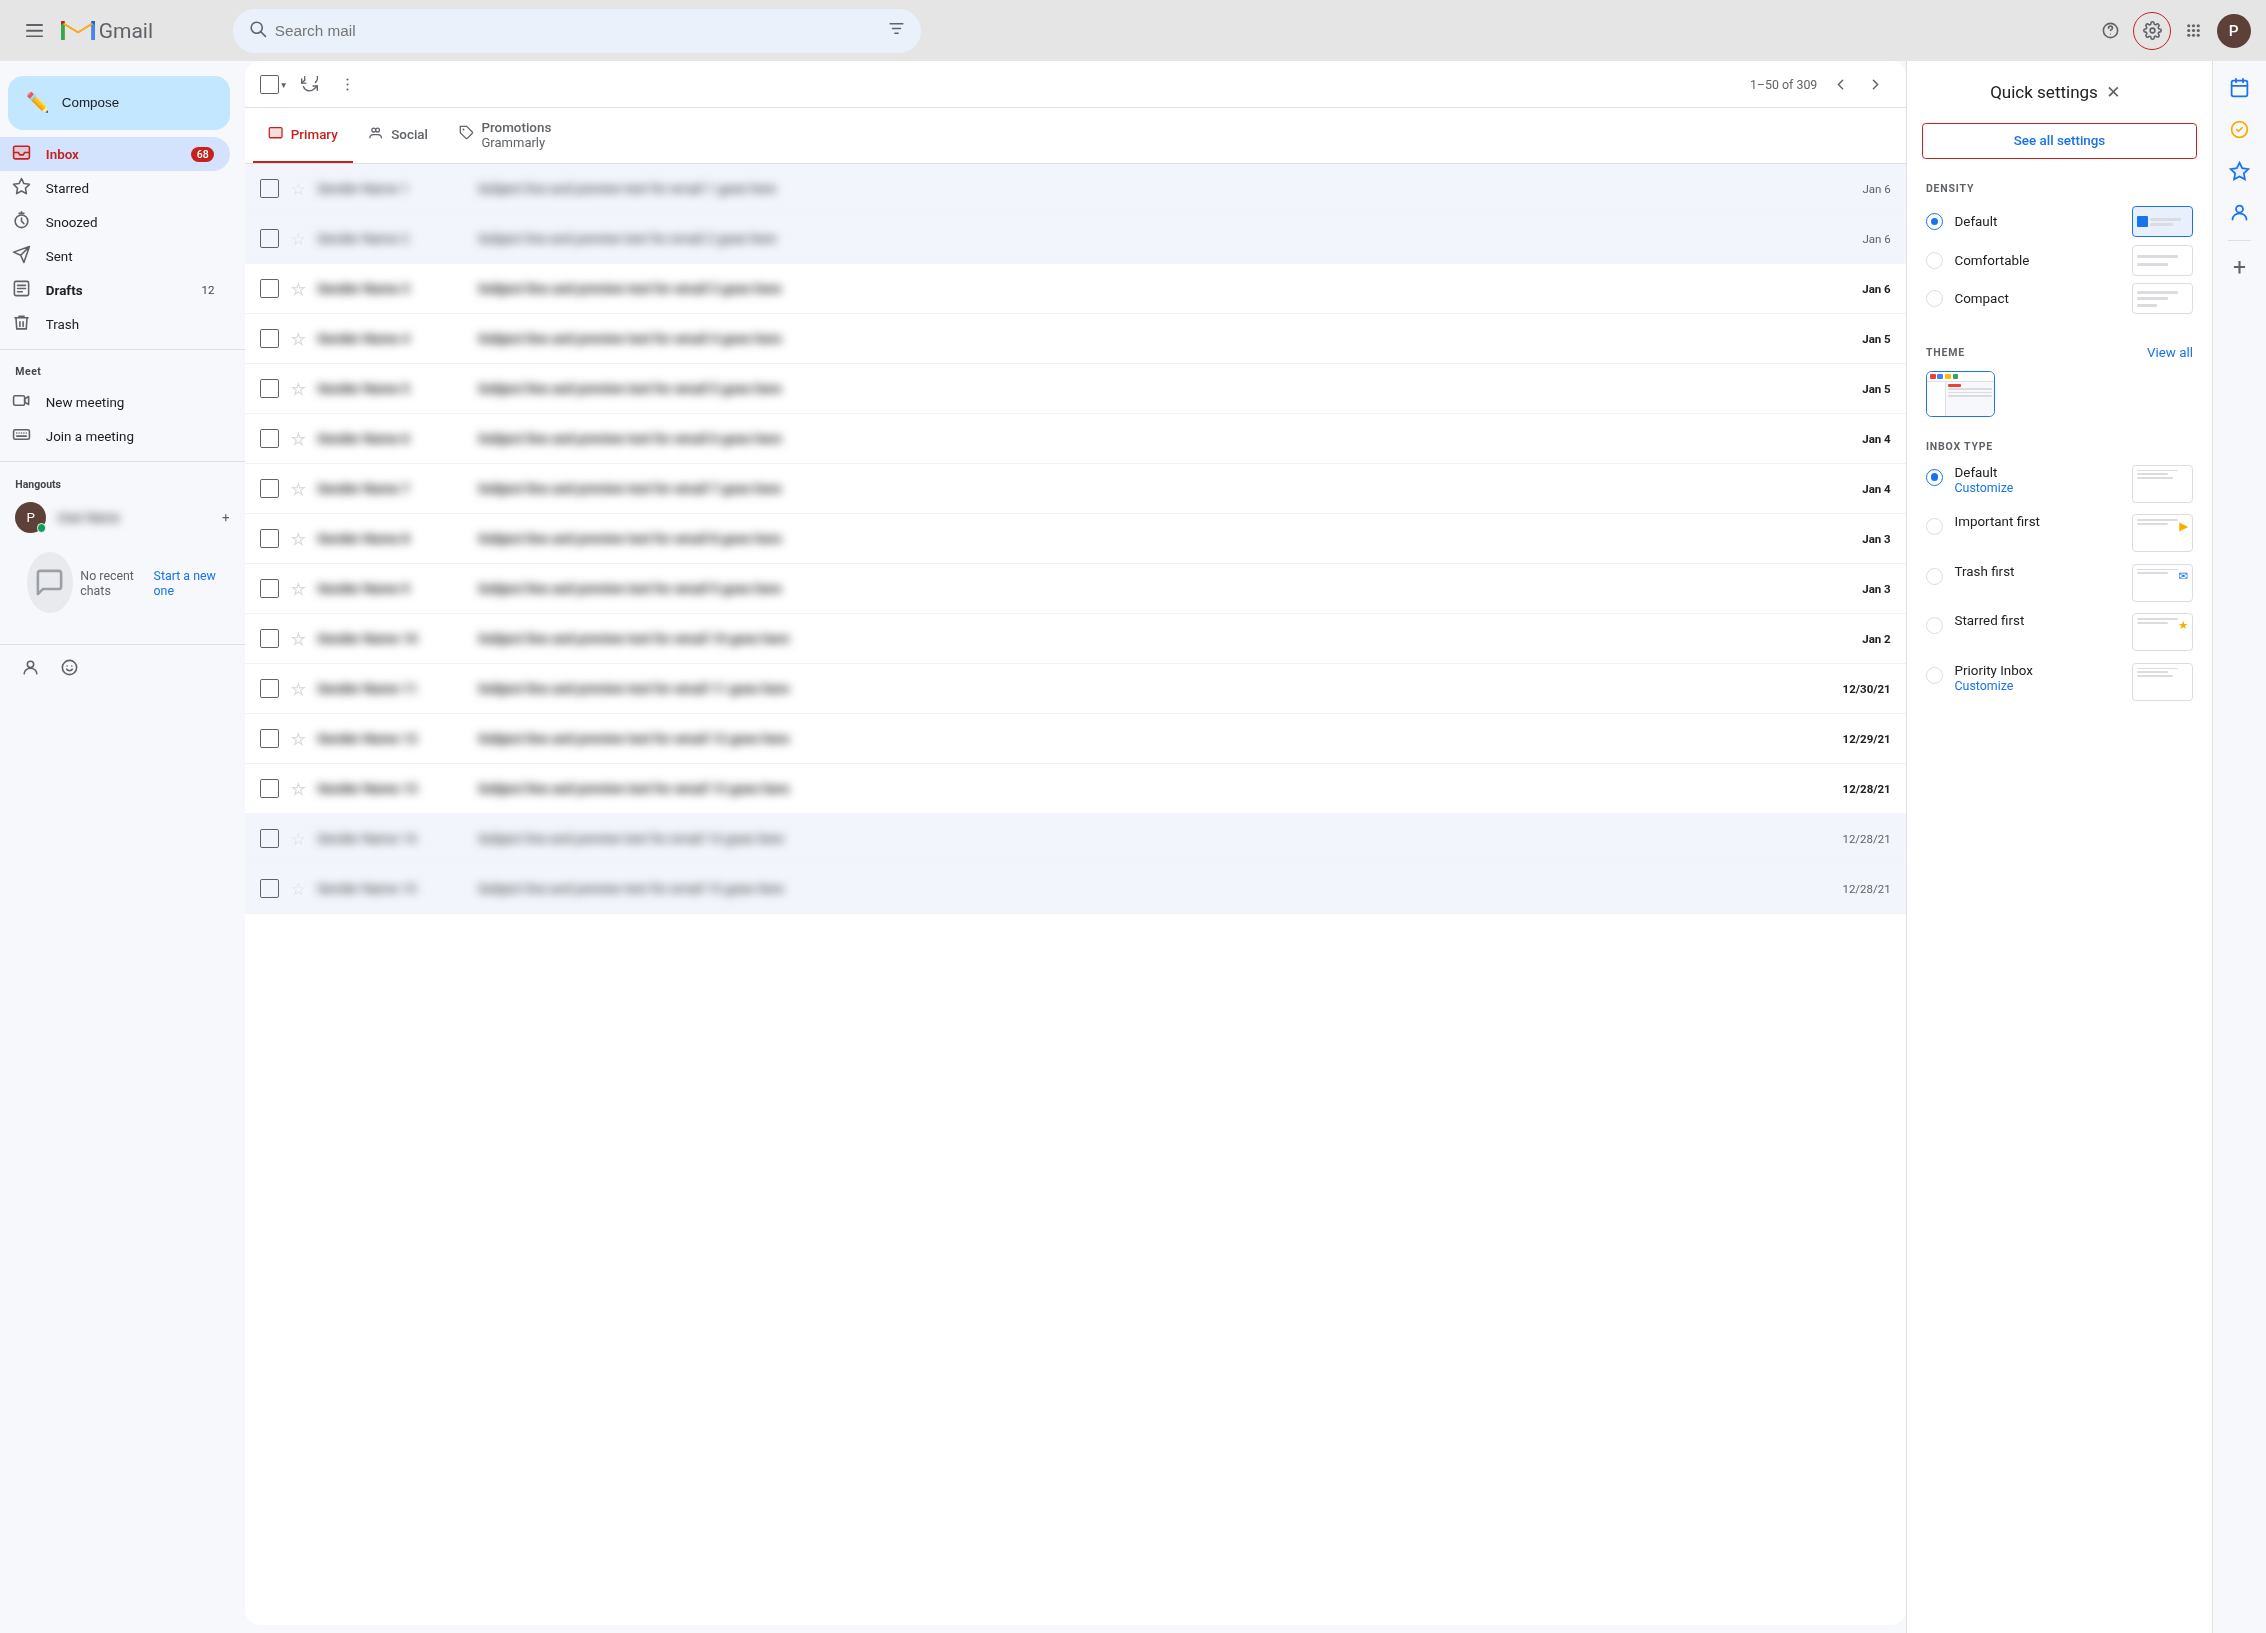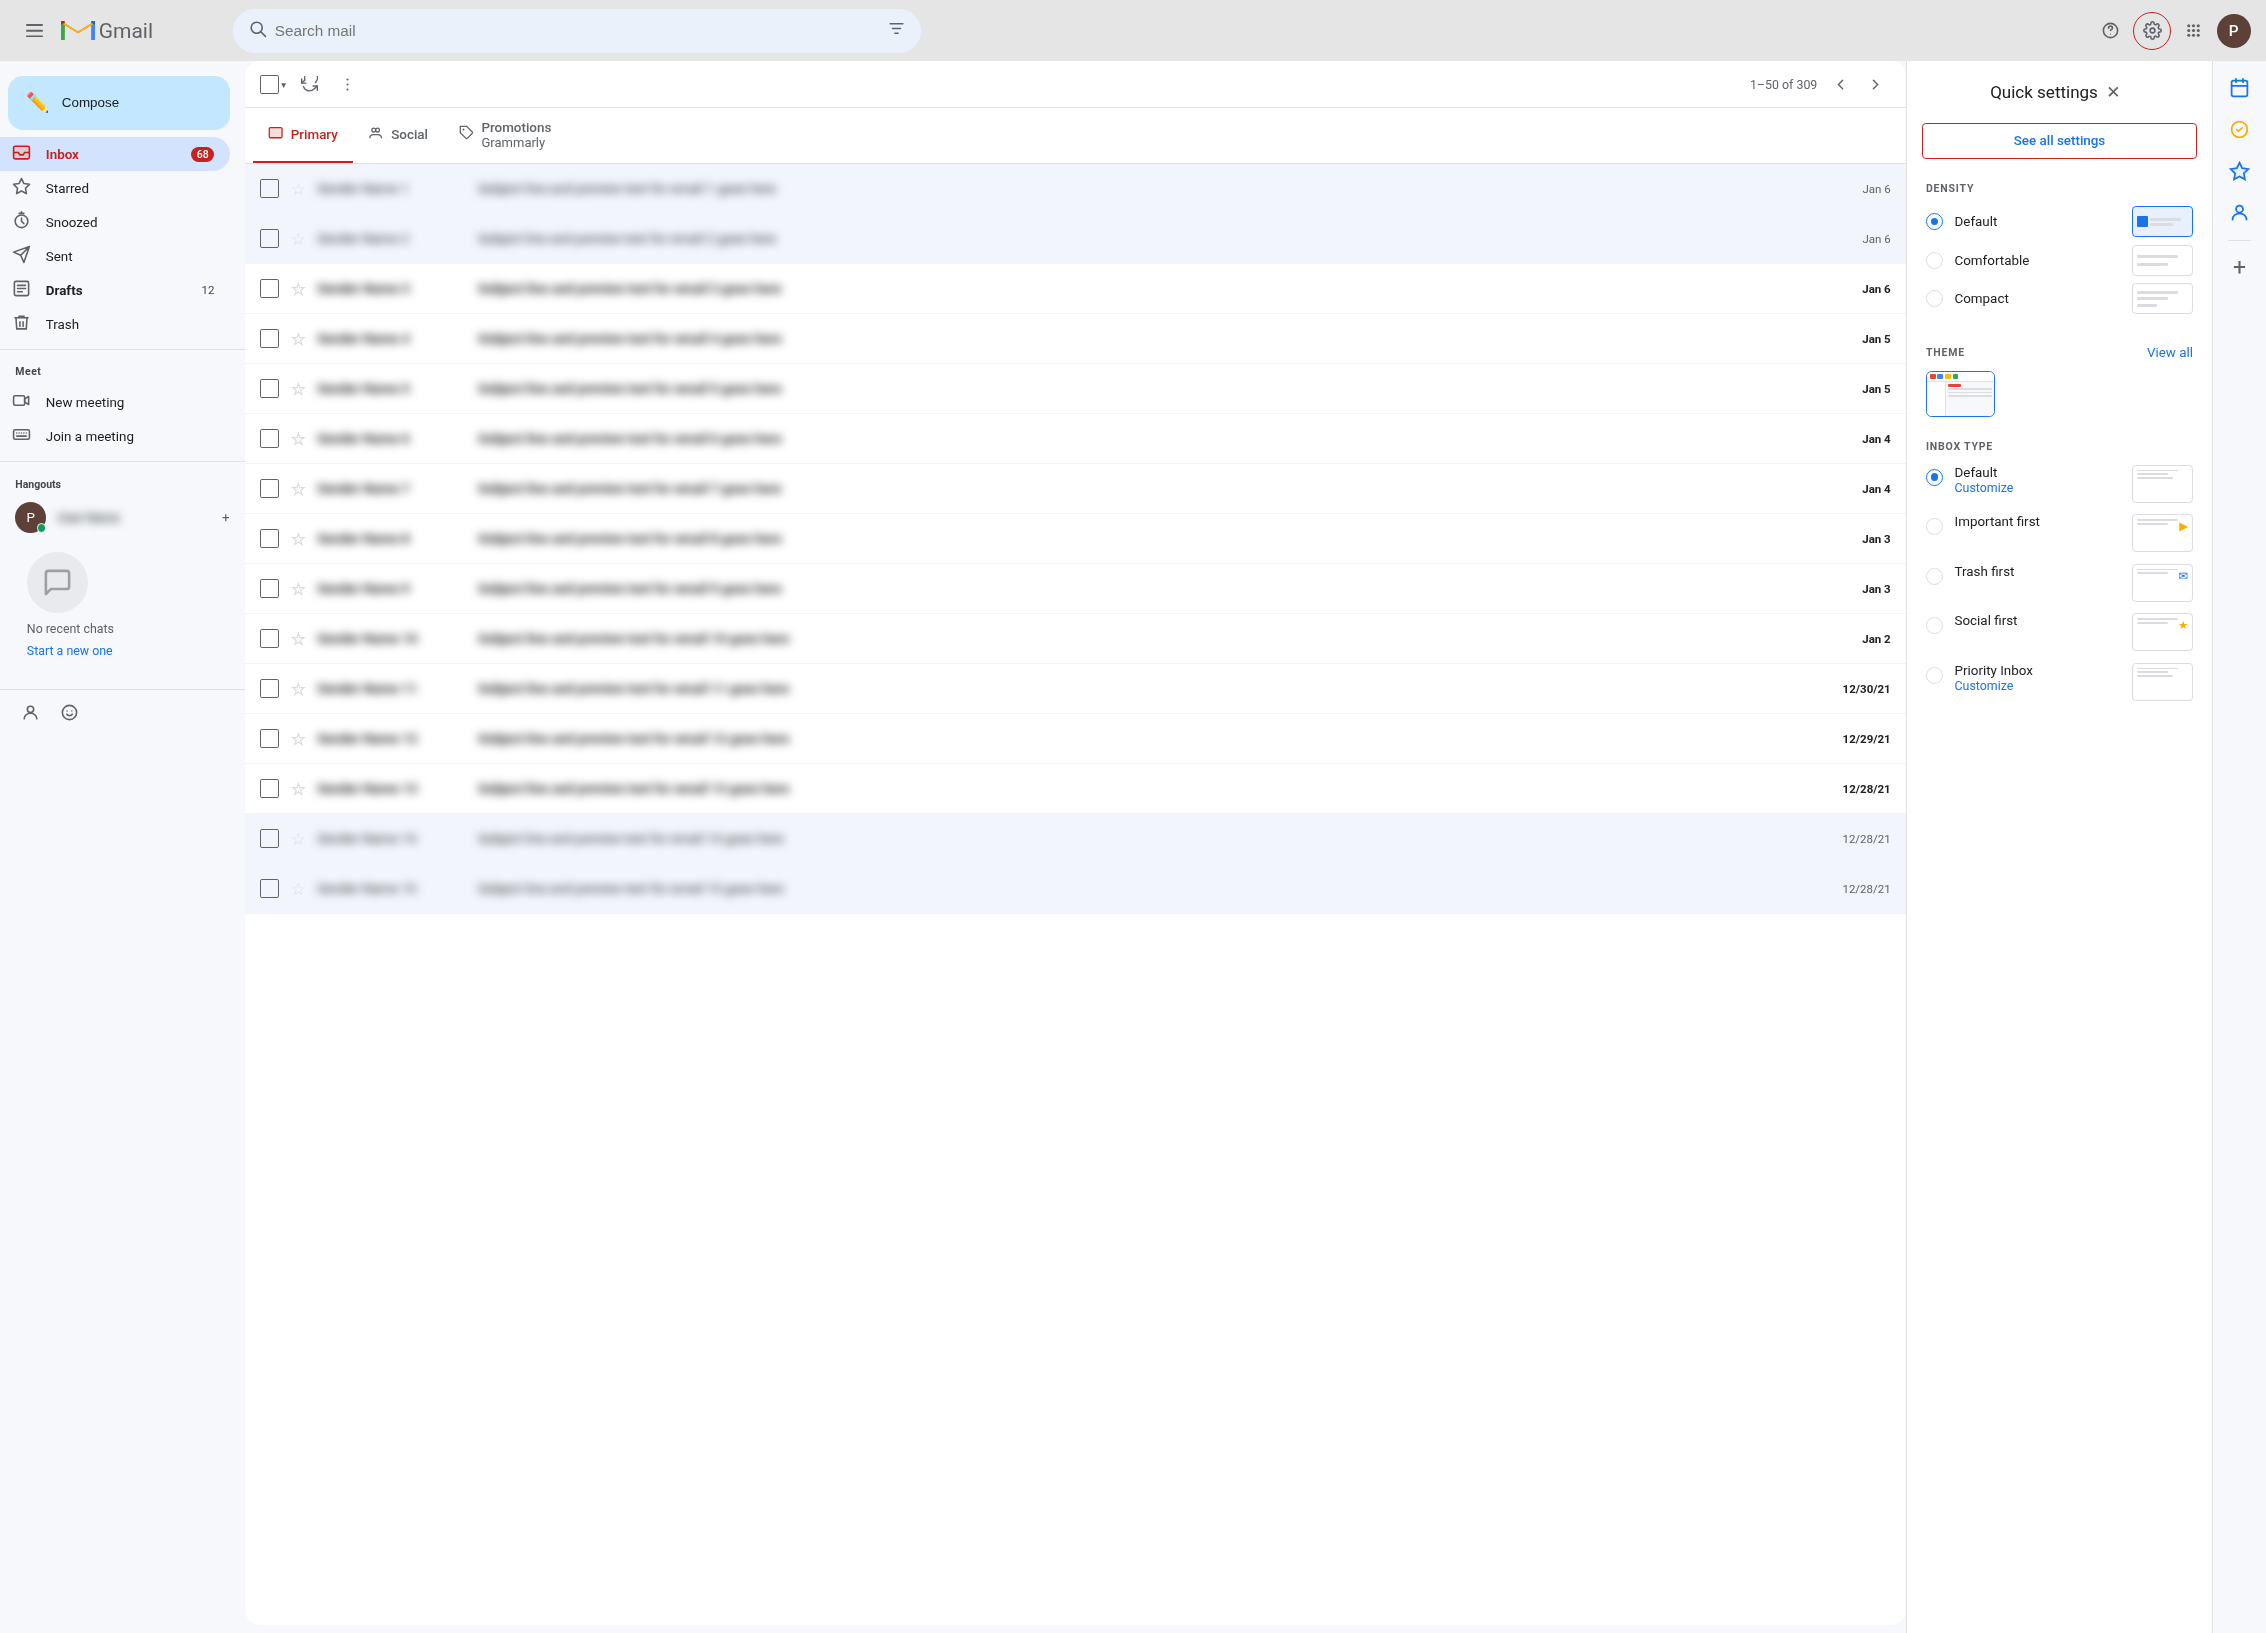--- a/index.html
+++ b/index.html
@@ -36,21 +36,21 @@
     .nav-badge-gray { color: #444746; font-size: 11.5px; }
     .section-label { padding: 7.6px 15.3px; font-size: 10.5px; font-weight: 700; color: #444746; letter-spacing: 0.5px; margin-top: 7.6px; }
     .divider { height: 1px; background: #e0e0e0; margin: 7.6px 0; }
     .hangouts-section { padding: 7.6px 11.5px; }
     .hangouts-title { font-size: 10.5px; font-weight: 700; color: #444746; padding: 0 3.8px 7.6px; }
     .hangout-user { display: flex; align-items: center; gap: 11.5px; padding: 3.8px; }
     .hangout-avatar { width: 31px; height: 31px; border-radius: 50%; background: #5d4037; color: white; display: flex; align-items: center; justify-content: center; font-size: 13.4px; position: relative; }
     .online-dot { width: 9.6px; height: 9.6px; background: #0f9d58; border-radius: 50%; position: absolute; bottom: 0; right: 0; border: 1.9px solid #f6f8fc; }
     .hangout-name { font-size: 12.4px; color: #3c4043; font-weight: 500; filter: blur(3.8px); }
     .hangout-add { margin-left: auto; color: #5f6368; cursor: pointer; }
-    .no-chats { display: flex; flex-direction: column; padding: 15.3px; gap: 7.6px; }
+    .no-chats { display: flex; flex-direction: row; align-items: center; padding: 15.3px; gap: 7.6px; }
     .chat-bubble { width: 61px; height: 61px; background: #e8eaed; border-radius: 50%; display: flex; align-items: center; justify-content: center; font-size: 31px; color: #9aa0a6; }
     .no-chats-text { font-size: 12.4px; color: #5f6368; }
     .start-chat { font-size: 12.4px; color: #1a73e8; cursor: pointer; }
     .sidebar-bottom-icon { width: 31px; height: 31px; border-radius: 50%; display: flex; align-items: center; justify-content: center; cursor: pointer; color: #5f6368; font-size: 17px; }
 
     
     .email-area { flex: 1; display: flex; flex-direction: column; background: white; border-radius: 15.3px; margin: 0 0 7.6px 0; overflow: hidden; }
     .email-toolbar { display: flex; align-items: center; padding: 7.6px 15.3px; gap: 7.6px; border-bottom: 1px solid #e0e0e0; }
     .toolbar-btn { width: 31px; height: 31px; display: flex; align-items: center; justify-content: center; border-radius: 50%; cursor: pointer; color: #5f6368; font-size: 17px; border: none; background: transparent; }
     .email-count { margin-left: auto; color: #5f6368; font-size: 12.4px; }
@@ -633,21 +633,21 @@
         <div class="inbox-preview">
           <div class="ipreview-line w80"></div>
           <div class="ipreview-line w60"></div>
           <span class="ipreview-icon unread">✉</span>
         </div>
       </div>
 
       <div class="inbox-option">
         <div class="radio" style="margin-top:3.8px;"></div>
         <div class="inbox-option-text">
-          <span class="inbox-option-label">Social first</span>
+          <span class="inbox-option-label">Starred first</span>
         </div>
         <div class="inbox-preview">
           <div class="ipreview-line w80"></div>
           <div class="ipreview-line w60"></div>
           <span class="ipreview-icon starred">★</span>
         </div>
       </div>
 
       <div class="inbox-option">
         <div class="radio" style="margin-top:3.8px;"></div>

